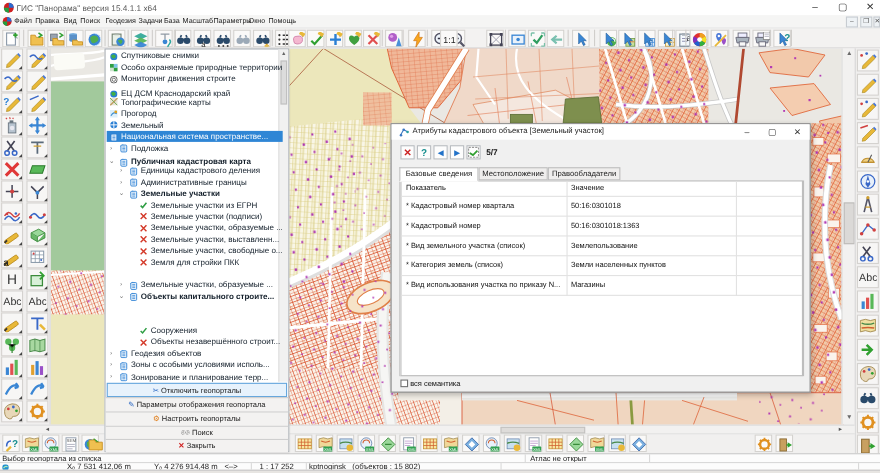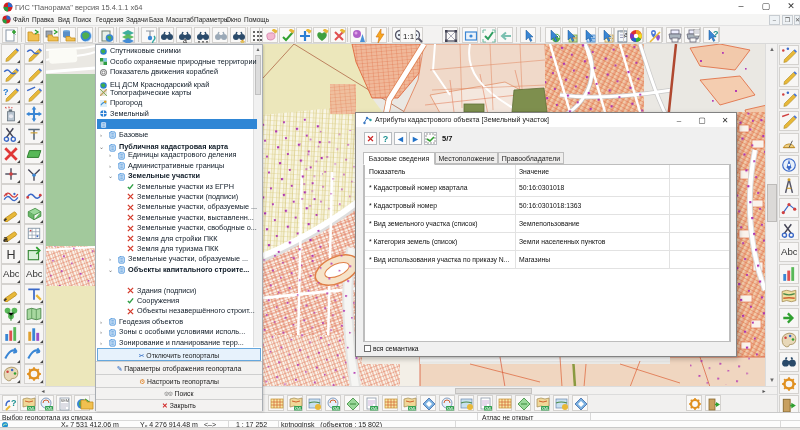--- a/index.html
+++ b/index.html
@@ -1114,21 +1114,21 @@
           <rect x="4" y="4" width="4" height="4" fill="#2f9e44"></rect>
           <rect x="4" width="4" height="4" fill="#7fc4e8"></rect>
         </svg>
         <span class="tx" style="left:13px">Особо охраняемые природные территории</span>
       </div>
     <div class="tr" style="top:22.1px">
         <svg class="ic" style="left:3px" width="7" height="7" viewBox="0 0 8 8">
           <circle cx="4" cy="4" r="3.5" fill="none" stroke="#555" stroke-width="1"></circle>
           <circle cx="4" cy="4" r="1.7" fill="none" stroke="#555" stroke-width="0.8"></circle>
         </svg>
-        <span class="tx" style="left:13px">Показатель движения кораблей</span>
+        <span class="tx" style="left:13px">Мониторинг движения строите</span>
       </div>
     <div class="tr" style="top:35px">
         <svg class="ic" style="left:3px" width="7" height="7" viewBox="0 0 8 8">
           <circle cx="4" cy="4" r="3.7" fill="#2a7fd4"></circle>
           <path d="M1 3 Q3 1 5 2 Q7 3.5 5.5 5 Q3 7 2 5Z" fill="#3fae49"></path>
         </svg>
         <span class="tx" style="left:13px">ЕЦ ДСМ Краснодарский край</span>
       </div>
     <div class="tr" style="top:42.9px">
         <svg class="ic" style="left:3px" width="7" height="7" viewBox="0 0 8 8">
@@ -1152,29 +1152,30 @@
           <path d="M4 .3 V7.7 M.3 4 H7.7" stroke="#fff" stroke-width="1"></path>
         </svg>
         <span class="tx" style="left:13px">Земельный</span>
       </div>
     <div class="tr trsel" style="top:74.1px">
         <svg class="ic" style="left:3px" width="8" height="8" viewBox="0 0 9 9">
           <rect x="1" y="1" width="6" height="7" rx="1" fill="#eaf3fb" stroke="#2a7fd4" stroke-width="0.9"></rect>
           <path d="M2.5 3 H5.5 M2.5 4.5 H5.5 M2.5 6 H5.5" stroke="#2a7fd4" stroke-width="0.7"></path>
           <path d="M3 1 V0.2 M1 2 H0.3" stroke="#2a7fd4" stroke-width="0.8"></path>
         </svg>
+        <span class="tx" style="left:13px">Национальная система пространстве...</span>
       </div>
     <div class="tr" style="top:84.5px">
         <span class="ar" style="left:3px">›</span>
         <svg class="ic" style="left:12px" width="8" height="8" viewBox="0 0 9 9">
           <rect x="1" y="1" width="6" height="7" rx="1" fill="#eaf3fb" stroke="#2a7fd4" stroke-width="0.9"></rect>
           <path d="M2.5 3 H5.5 M2.5 4.5 H5.5 M2.5 6 H5.5" stroke="#2a7fd4" stroke-width="0.7"></path>
           <path d="M3 1 V0.2 M1 2 H0.3" stroke="#2a7fd4" stroke-width="0.8"></path>
         </svg>
-        <span class="tx" style="left:22px">Базовые</span>
+        <span class="tx" style="left:22px">Подложка</span>
       </div>
     <div class="tr" style="top:97px">
         <span class="ar" style="left:2px">⌄</span>
         <svg class="ic" style="left:12px" width="8" height="8" viewBox="0 0 9 9">
           <rect x="1" y="1" width="6" height="7" rx="1" fill="#eaf3fb" stroke="#2a7fd4" stroke-width="0.9"></rect>
           <path d="M2.5 3 H5.5 M2.5 4.5 H5.5 M2.5 6 H5.5" stroke="#2a7fd4" stroke-width="0.7"></path>
           <path d="M3 1 V0.2 M1 2 H0.3" stroke="#2a7fd4" stroke-width="0.8"></path>
         </svg>
         <span class="tx" style="left:22px"><b>Публичная кадастровая карта</b></span>
       </div>
@@ -1234,49 +1235,37 @@
           <path d="M1 1 L7 7 M7 1 L1 7" fill="none" stroke="#d43a2a" stroke-width="1.5"></path>
         </svg>
         <span class="tx" style="left:40px">Земельные участки, свободные о...</span>
       </div>
     <div class="tr" style="top:188.5px">
         <svg class="ic" style="left:30px" width="7" height="7" viewBox="0 0 8 8">
           <path d="M1 1 L7 7 M7 1 L1 7" fill="none" stroke="#d43a2a" stroke-width="1.5"></path>
         </svg>
         <span class="tx" style="left:40px">Земля для стройки ПКК</span>
       </div>
-    <div class="tr" style="top:198.9px">
-        <svg class="ic" style="left:30px" width="7" height="7" viewBox="0 0 8 8">
-          <path d="M1 1 L7 7 M7 1 L1 7" fill="none" stroke="#d43a2a" stroke-width="1.5"></path>
-        </svg>
-        <span class="tx" style="left:40px">Земля для туризма ПКК</span>
-      </div>
     <div class="tr" style="top:209.3px">
         <span class="ar" style="left:12px">›</span>
         <svg class="ic" style="left:21px" width="8" height="8" viewBox="0 0 9 9">
           <rect x="1" y="1" width="6" height="7" rx="1" fill="#eaf3fb" stroke="#2a7fd4" stroke-width="0.9"></rect>
           <path d="M2.5 3 H5.5 M2.5 4.5 H5.5 M2.5 6 H5.5" stroke="#2a7fd4" stroke-width="0.7"></path>
           <path d="M3 1 V0.2 M1 2 H0.3" stroke="#2a7fd4" stroke-width="0.8"></path>
         </svg>
         <span class="tx" style="left:31px">Земельные участки, образуемые ...</span>
       </div>
     <div class="tr" style="top:219.7px">
         <span class="ar" style="left:11px">⌄</span>
         <svg class="ic" style="left:21px" width="8" height="8" viewBox="0 0 9 9">
           <rect x="1" y="1" width="6" height="7" rx="1" fill="#eaf3fb" stroke="#2a7fd4" stroke-width="0.9"></rect>
           <path d="M2.5 3 H5.5 M2.5 4.5 H5.5 M2.5 6 H5.5" stroke="#2a7fd4" stroke-width="0.7"></path>
           <path d="M3 1 V0.2 M1 2 H0.3" stroke="#2a7fd4" stroke-width="0.8"></path>
         </svg>
         <span class="tx" style="left:31px"><b>Объекты капитального строите...</b></span>
-      </div>
-    <div class="tr" style="top:240.5px">
-        <svg class="ic" style="left:30px" width="7" height="7" viewBox="0 0 8 8">
-          <path d="M1 1 L7 7 M7 1 L1 7" fill="none" stroke="#d43a2a" stroke-width="1.5"></path>
-        </svg>
-        <span class="tx" style="left:40px">Здания (подписи)</span>
       </div>
     <div class="tr" style="top:250.9px">
         <svg class="ic" style="left:30px" width="7" height="7" viewBox="0 0 8 8">
           <path d="M1 4.5 L3 6.5 L7 1.5" fill="none" stroke="#2f9e44" stroke-width="1.6"></path>
         </svg>
         <span class="tx" style="left:40px">Сооружения</span>
       </div>
     <div class="tr" style="top:261.3px">
         <svg class="ic" style="left:30px" width="7" height="7" viewBox="0 0 8 8">
           <path d="M1 1 L7 7 M7 1 L1 7" fill="none" stroke="#d43a2a" stroke-width="1.5"></path>

